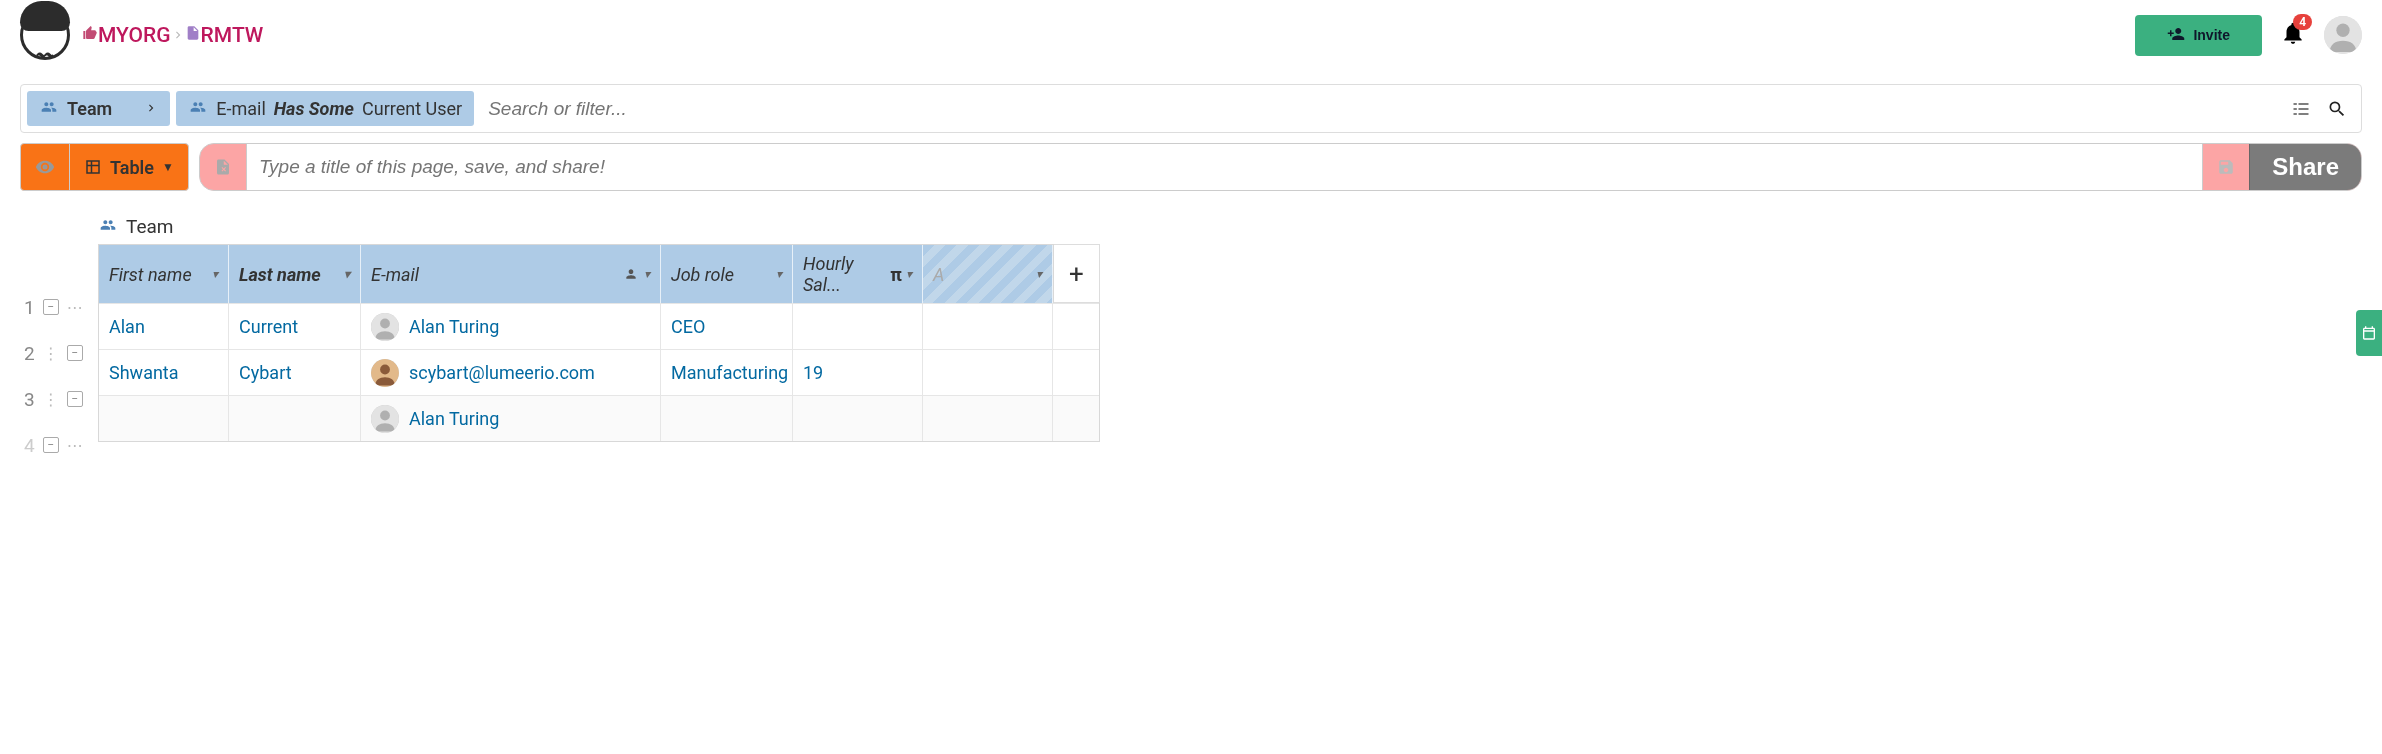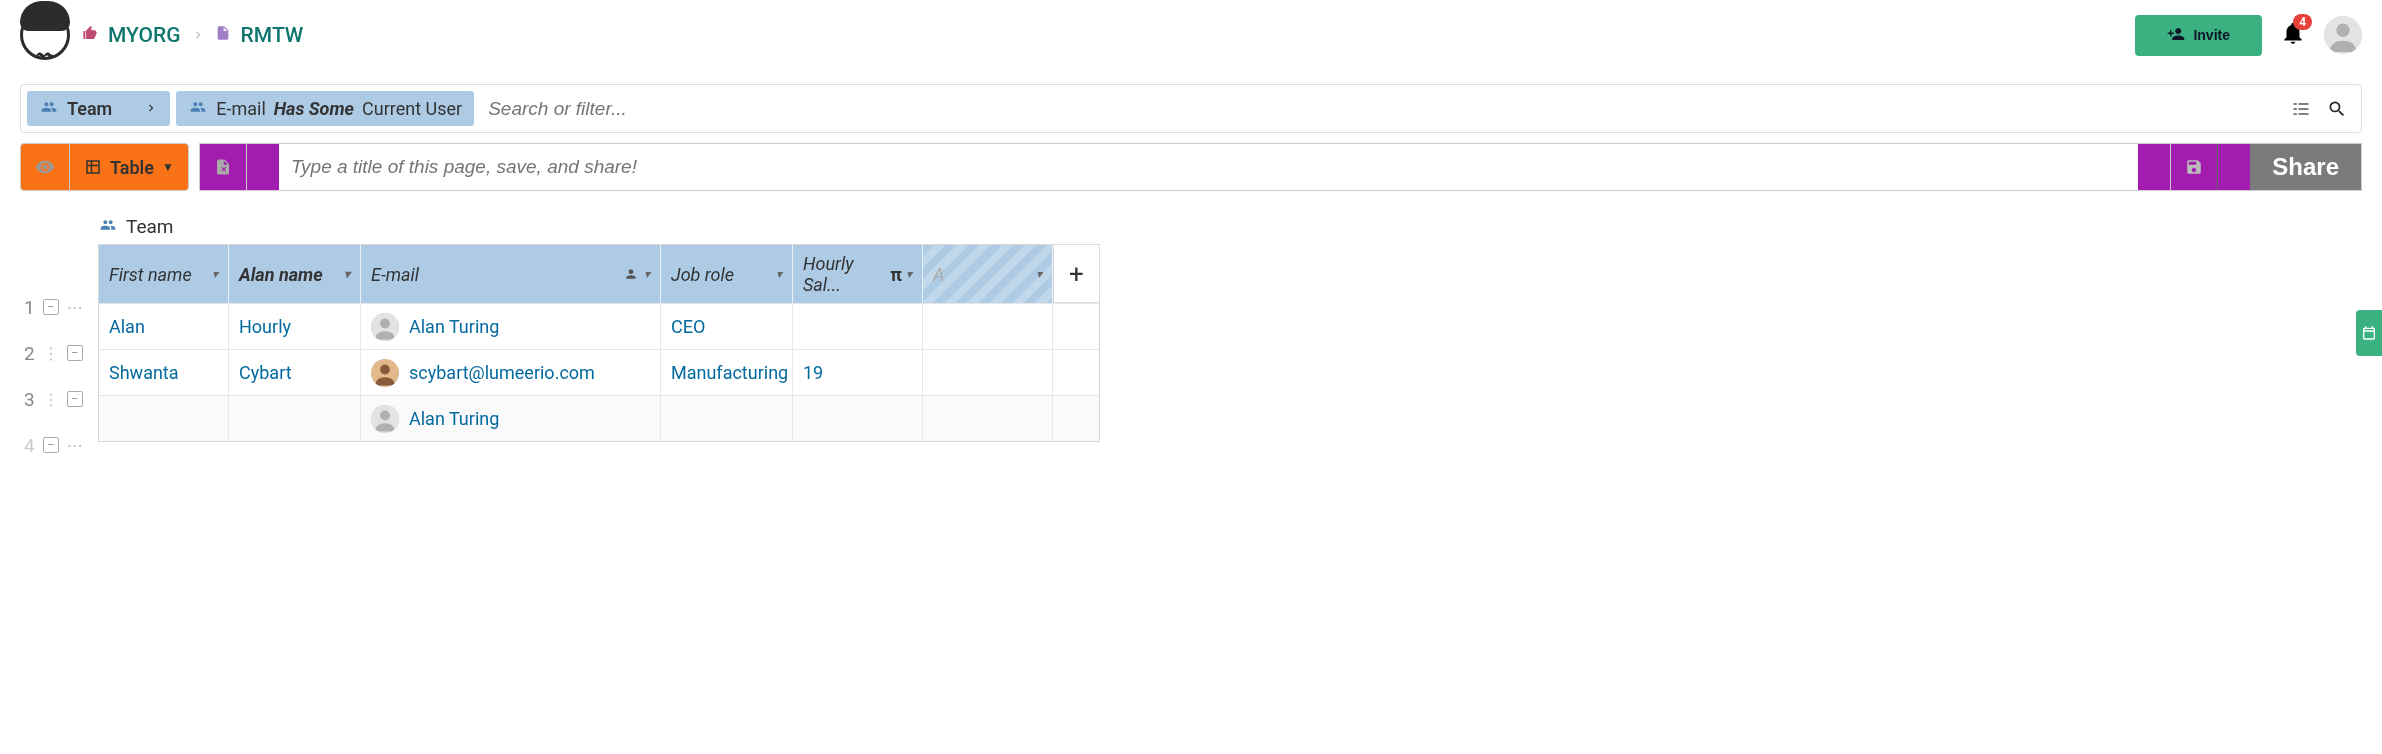--- a/index.html
+++ b/index.html
@@ -3,21 +3,21 @@
 <meta charset="utf-8">
 <style>
   * { box-sizing: border-box; margin: 0; padding: 0; }
   body { font-family: -apple-system, BlinkMacSystemFont, "Segoe UI", Roboto, sans-serif; background: #fff; color: #444; }
 
   .topbar { display: flex; align-items: center; padding: 10px 20px; gap: 12px; }
   .logo { width: 50px; height: 50px; border-radius: 50%; border: 3px solid #2c2c2c; position: relative; overflow: visible; background: #fff; }
   .logo::before { content:""; position:absolute; top:-12px; left:-3px; right:-3px; height:30px; background:#2c2c2c; border-radius: 25px 25px 10px 10px; }
   .logo-mustache { position:absolute; top:28px; left:0; right:0; text-align:center; font-size:16px; color:#2c2c2c; font-weight:bold; }
 
-  .breadcrumb { display:flex; align-items:center; gap:10px; font-size:21px; color:#0f766e; font-weight:500; }
+  .breadcrumb { display:flex; align-items:center; font-size:21px; color:#be185d; font-weight:500; }
   .bc-thumb { color:#c24b74; font-size:17px; }
   .bc-doc { color:#a07fc7; font-size:17px; }
   .bc-chevron { color:#bbb; }
 
   .spacer { flex:1; }
 
   .invite-btn { background:#3bb080; color:#0f172a; border:none; border-radius:4px; padding:10px 32px; font-size:14px; font-weight:600; display:flex; align-items:center; gap:8px; cursor:pointer; }
   .bell-wrap { position:relative; cursor:pointer; margin-left:6px; }
   .bell-wrap svg { fill:#000; }
   .badge { position:absolute; top:-6px; right:-6px; background:#e7413c; color:#fff; border-radius:10px; font-size:12px; padding:1px 6px; font-weight:600; }
@@ -31,21 +31,21 @@
   .chip-arrow { margin-left:24px; font-weight:bold; }
   .search-filter { flex:1; border:none; padding:12px 14px; font-size:19px; color:#0f766e; font-style:italic; outline:none; }
   .right-icons { display:flex; align-items:center; gap:16px; padding:0 14px; }
   .right-icons svg, .icon-sm svg { display:block; }
 
   .toolbar-row2 { margin:10px 20px 0 20px; display:flex; gap:10px; }
   .btn-group { display:flex; border:1px solid #ccc; border-radius:4px; overflow:hidden; background:#f97316; }
   .btn-group > div { padding:9px 14px; display:flex; align-items:center; gap:8px; cursor:pointer; font-size:18px; font-weight:600; color:#333; }
   .btn-group > div + div { border-left:1px solid #ccc; }
 
-  .title-bar { flex:1; display:flex; border:1px solid #ccc; border-radius:0; overflow:hidden; background:#a21caf;gap:32px; }
+  .title-bar { flex:1; display:flex; border:1px solid #ccc; border-radius:15px; overflow:hidden; background:#fca5a5; }
   .title-bar .ic { padding:9px 14px; border-right:1px solid #ccc; display:flex; align-items:center; color:#999; }
   .title-input { flex:1; border:none; padding:9px 12px; font-size:19px; font-style:italic; color:#9a9a9a; outline:none; }
   .title-bar .save-ic { border-left:1px solid #ccc; border-right:1px solid #666; padding:9px 14px; display:flex; align-items:center; color:#bbb; }
   .share-btn { background:#7b7b7b; color:#fff; padding:9px 22px; font-size:24px; font-weight:600; display:flex; align-items:center; cursor:pointer; border:none; }
 
   .table-area { margin:24px 0 0 20px; }
   .table-title { margin-left:78px; display:flex; align-items:center; gap:8px; font-size:19px; color:#333; margin-bottom:6px; }
 
   .grid { display:flex; }
   .rownums { width:78px; }
@@ -235,21 +235,21 @@
 
     <div>
       <div style="display:flex">
         <div class="maingrid" style="border-bottom:none">
           <div class="header-row">
             <div class="header-cell col0">
               <span>First name</span>
                 <span class="dd">▾</span>
             </div>
             <div class="header-cell bold col1">
-              <span>Alan name</span>
+              <span>Last name</span>
                 <span class="dd">▾</span>
             </div>
             <div class="header-cell col2">
               <span>E-mail</span>
               <span style="display:flex;gap:6px;align-items:center">
                 <span><svg width="14" height="14" viewBox="0 0 24 24" fill="#555">
                       <path d="M12 12c2.2 0 4-1.8 4-4s-1.8-4-4-4-4 1.8-4 4 1.8 4 4 4zm0 2c-2.7 0-8 1.3-8 4v2h16v-2c0-2.7-5.3-4-8-4z"></path>
                     </svg></span>
                 <span class="dd">▾</span>
               </span>
@@ -271,21 +271,21 @@
             </div>
           </div>
         </div>
         <div class="add-col">+</div>
       </div>
 
       <div class="maingrid" style="border-top:none">
 
         <div class="data-row">
           <div class="data-cell col0">Alan</div>
-          <div class="data-cell col1">Hourly</div>
+          <div class="data-cell col1">Current</div>
           <div class="data-cell col2">
             <span class="mini-avatar">
                 <svg viewBox="0 0 40 40">
                   <circle cx="20" cy="20" r="20" fill="#e3e3e3"></circle>
                   <circle cx="20" cy="15" r="7" fill="#b0b0b0"></circle>
                   <path d="M6 38c0-8 6-12 14-12s14 4 14 12" fill="#b0b0b0"></path>
                 </svg>
               </span>
             <span>Alan Turing</span>
           </div>

